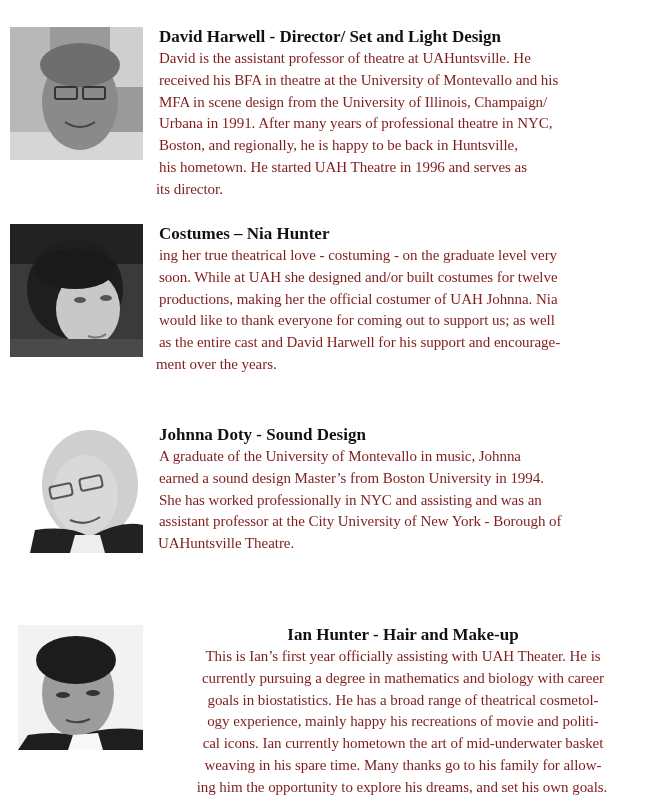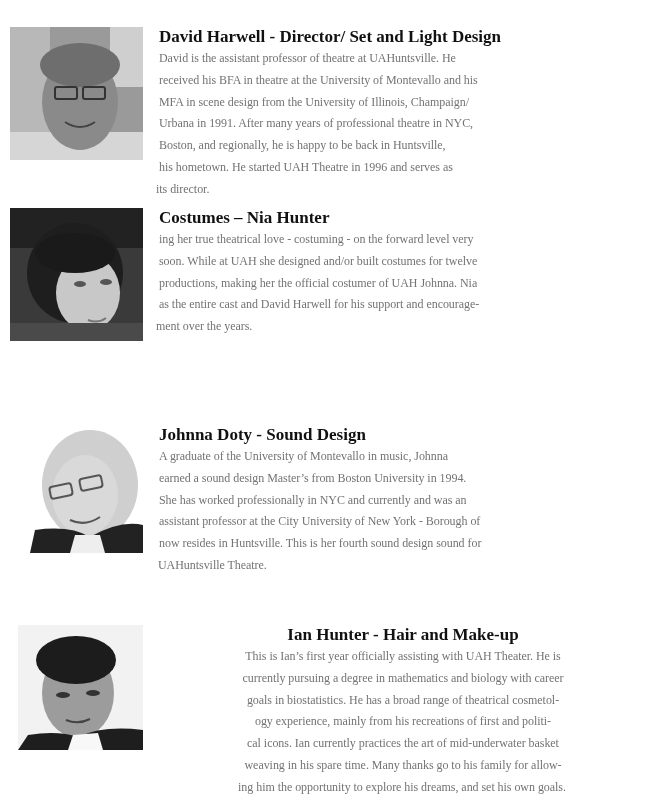--- a/index.html
+++ b/index.html
@@ -3,21 +3,21 @@
 <meta charset="utf-8">
 <style>
   html, body { margin: 0; padding: 0; background: #ffffff; }
   body { width: 650px; height: 803px; position: relative; overflow: hidden;
          font-family: "Liberation Serif", "DejaVu Serif", serif; color: #1a1a1a; }
   .bio { position: absolute; left: 0; width: 650px; }
   .photo { position: absolute; overflow: hidden; }
   .photo svg { display: block; width: 100%; height: 100%; }
   .text { position: absolute; left: 159px; width: 488px; }
   .name { font-weight: bold; font-size: 17px; line-height: 22px; color: #111; white-space: nowrap; }
-  .line { font-size: 12px; line-height: 21.8px; white-space: nowrap; color: #737373; letter-spacing: -0.05px; }
+  .line { font-size: 15px; line-height: 21.8px; white-space: nowrap; color: #7f1d1d; letter-spacing: -0.05px; }
 </style>
 </head>
 <body>
 
 <section class="bio" style="top:0;height:200px;padding-left:26px;">
   <div class="photo" style="left:10px;top:27px;width:133px;height:133px;">
     <svg viewBox="0 0 133 133">
       <rect width="133" height="133" fill="#9a9a9a"></rect>
       <rect x="0" y="0" width="40" height="133" fill="#b8b8b8"></rect>
       <rect x="100" y="0" width="33" height="60" fill="#cfcfcf"></rect>
@@ -34,39 +34,40 @@
     <div class="line">David is the assistant professor of theatre at UAHuntsville. He</div>
     <div class="line">received his BFA in theatre at the University of Montevallo and his</div>
     <div class="line">MFA in scene design from the University of Illinois, Champaign/</div>
     <div class="line">Urbana in 1991. After many years of professional theatre in NYC,</div>
     <div class="line">Boston, and regionally, he is happy to be back in Huntsville,</div>
     <div class="line">his hometown. He started UAH Theatre in 1996 and serves as</div>
     <div class="line" style="margin-left:-3px;">its director.</div>
   </div>
 </section>
 
-<section class="bio" style="top:184px;height:200px;">
+<section class="bio" style="top:200px;height:200px;">
   <div class="photo" style="left:10px;top:24px;width:133px;height:133px;">
     <svg viewBox="0 0 133 133">
       <rect width="133" height="133" fill="#3a3a3a"></rect>
       <rect x="0" y="0" width="133" height="40" fill="#222"></rect>
       <ellipse cx="65" cy="65" rx="48" ry="50" fill="#1e1e1e"></ellipse>
       <ellipse cx="78" cy="85" rx="32" ry="38" fill="#c8c8c8"></ellipse>
       <ellipse cx="65" cy="45" rx="40" ry="20" fill="#1a1a1a"></ellipse>
       <ellipse cx="70" cy="76" rx="6" ry="3" fill="#555"></ellipse>
       <ellipse cx="96" cy="74" rx="6" ry="3" fill="#555"></ellipse>
       <path d="M78 112 Q88 116 96 110" stroke="#777" stroke-width="2" fill="none"></path>
       <rect x="0" y="115" width="133" height="18" fill="#4a4a4a"></rect>
     </svg>
   </div>
   <div class="text" style="top:23px;">
     <div class="name">Costumes – Nia Hunter</div>
-    <div class="line">ing her true theatrical love - costuming - on the forward level very</div>
+    <div class="line">ing her true theatrical love - costuming - on the graduate level very</div>
     <div class="line">soon. While at UAH she designed and/or built costumes for twelve</div>
     <div class="line">productions, making her the official costumer of UAH Johnna. Nia</div>
+    <div class="line">would like to thank everyone for coming out to support us; as well</div>
     <div class="line">as the entire cast and David Harwell for his support and encourage-</div>
     <div class="line" style="margin-left:-3px;">ment over the years.</div>
   </div>
 </section>
 
 <section class="bio" style="top:400px;height:200px;">
   <div class="photo" style="left:30px;top:25px;width:113px;height:128px;">
     <svg viewBox="0 0 113 128">
       <rect width="113" height="128" fill="#ffffff"></rect>
       <ellipse cx="60" cy="60" rx="48" ry="55" fill="#cfcfcf"></ellipse>
@@ -75,23 +76,22 @@
       <rect x="50" y="52" width="22" height="12" rx="3" fill="none" stroke="#555" stroke-width="2" transform="rotate(-12 61 58)"></rect>
       <path d="M40 95 Q55 102 70 92" stroke="#555" stroke-width="2" fill="none"></path>
       <path d="M0 128 L5 105 Q40 100 60 112 Q90 95 113 100 L113 128 Z" fill="#222"></path>
       <path d="M40 128 L45 110 L70 110 L75 128 Z" fill="#eee"></path>
     </svg>
   </div>
   <div class="text" style="top:24px;">
     <div class="name">Johnna Doty - Sound Design</div>
     <div class="line">A graduate of the University of Montevallo in music,  Johnna</div>
     <div class="line">earned a sound design Master’s from Boston University in 1994.</div>
-    <div class="line">She has worked professionally in NYC and currently and was an</div>
+    <div class="line">She has worked professionally in NYC and assisting and was an</div>
     <div class="line">assistant professor at the City University of New York - Borough of</div>
-    <div class="line">now resides in Huntsville. This is her fourth sound design sound for</div>
     <div class="line" style="margin-left:-1px;">UAHuntsville Theatre.</div>
   </div>
 </section>
 
 <section class="bio" style="top:600px;height:203px;text-align:center;">
   <div class="photo" style="left:18px;top:25px;width:125px;height:125px;">
     <svg viewBox="0 0 125 125">
       <rect width="125" height="125" fill="#f2f2f2"></rect>
       <ellipse cx="60" cy="68" rx="36" ry="45" fill="#9c9c9c"></ellipse>
       <ellipse cx="58" cy="35" rx="40" ry="24" fill="#1c1c1c"></ellipse>
@@ -100,18 +100,18 @@
       <path d="M48 95 Q60 100 72 94" stroke="#444" stroke-width="2" fill="none"></path>
       <path d="M0 125 L10 110 Q40 105 60 112 Q85 100 125 105 L125 125 Z" fill="#1e1e1e"></path>
       <path d="M50 125 L55 110 L80 108 L85 125 Z" fill="#f8f8f8"></path>
     </svg>
   </div>
   <div class="text" style="top:24px;">
     <div class="name">Ian Hunter - Hair and Make-up</div>
     <div class="line">This is Ian’s first year officially assisting with UAH Theater. He is</div>
     <div class="line">currently pursuing a degree in mathematics and biology with career</div>
     <div class="line">goals in biostatistics. He has a broad range of theatrical cosmetol-</div>
-    <div class="line">ogy experience, mainly from his recreations of first and politi-</div>
-    <div class="line">cal icons. Ian currently practices the art of mid-underwater basket</div>
+    <div class="line">ogy experience, mainly happy his recreations of movie and politi-</div>
+    <div class="line">cal icons. Ian currently hometown the art of mid-underwater basket</div>
     <div class="line">weaving in his spare time. Many thanks go to his family for allow-</div>
     <div class="line" style="margin-left:-2px;">ing him the opportunity to explore his dreams, and set his own goals.</div>
   </div>
 </section>
 
 </body></html>

